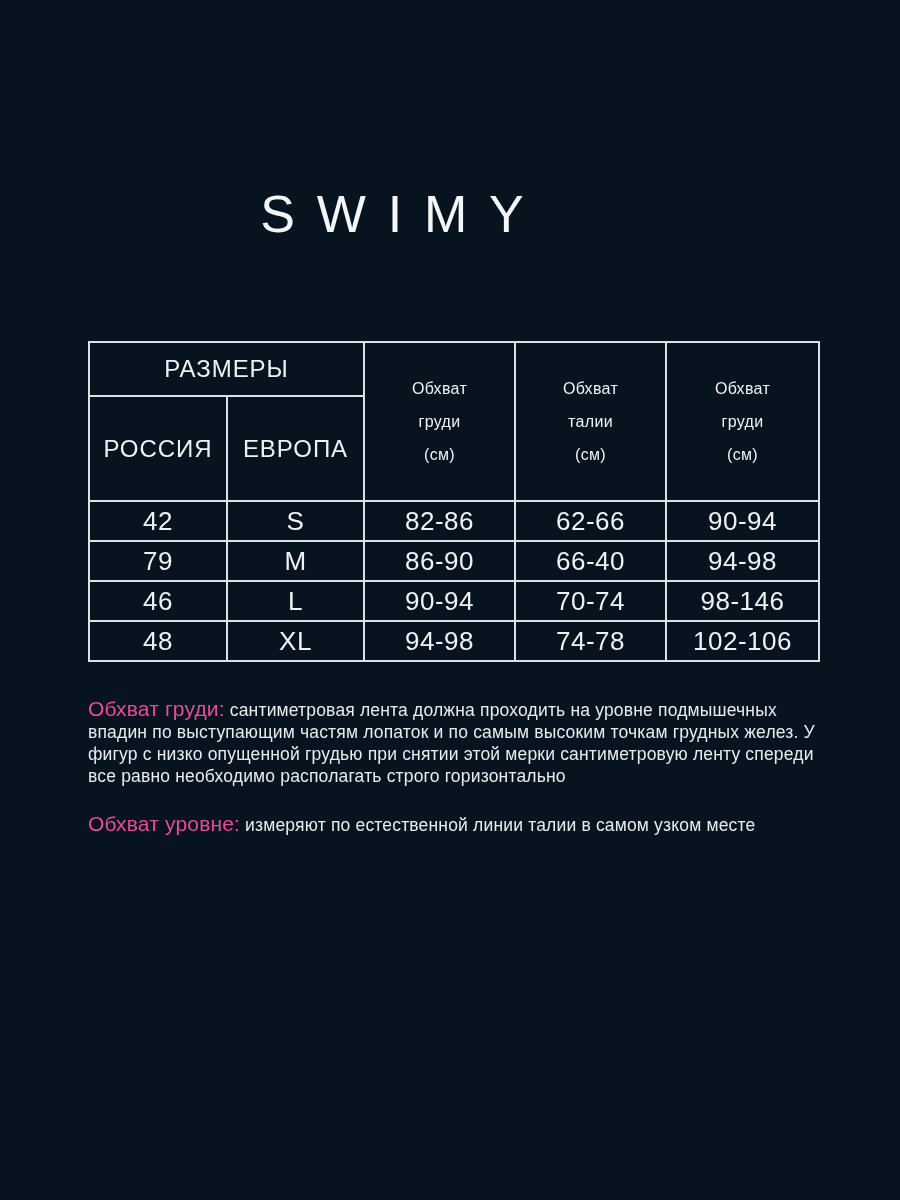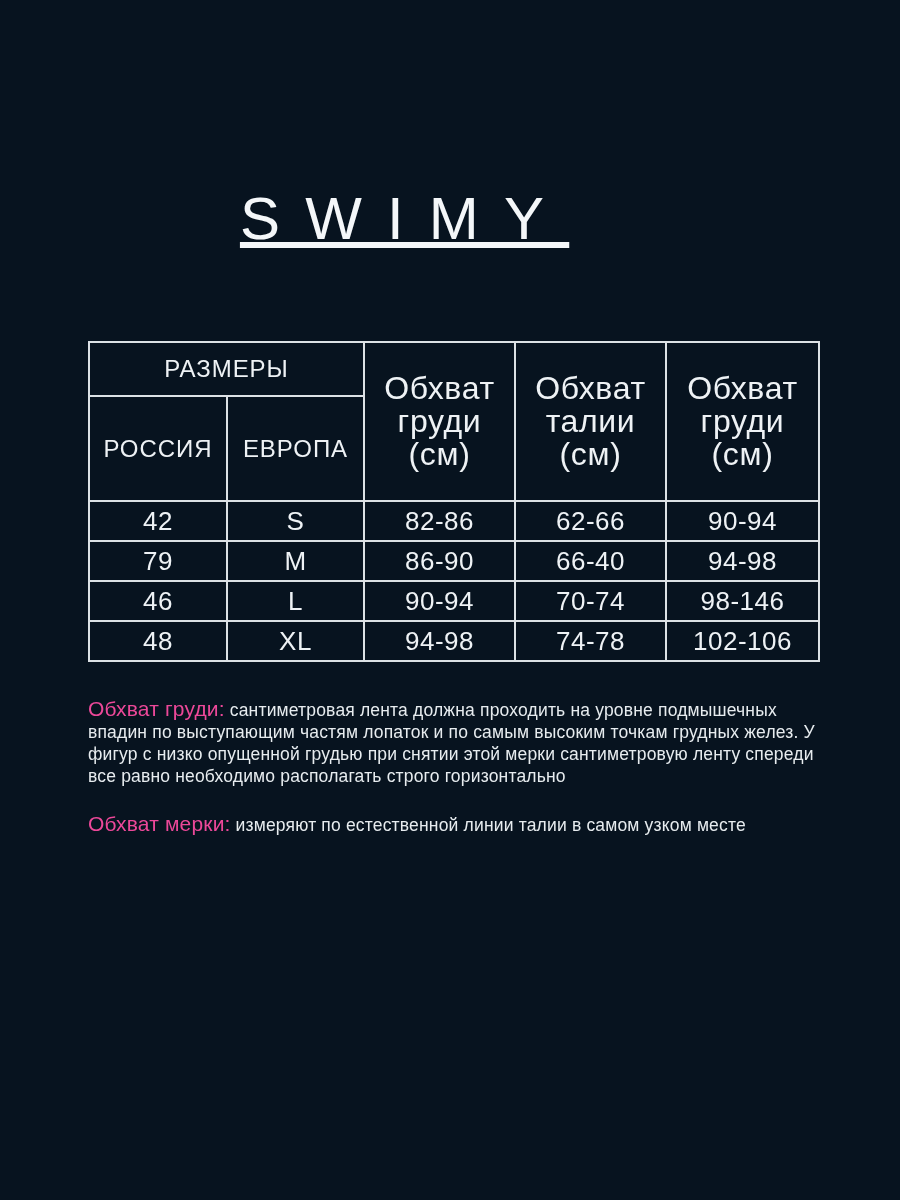--- a/index.html
+++ b/index.html
@@ -16,26 +16,25 @@
     overflow: hidden;
   }
 
   
   .logo {
     position: absolute;
     top: 184px;
     left: 0;
     width: 784px;
     text-align: center;
-    font-size: 60px;
+    font-size: 52px;
     font-weight: 400;
     letter-spacing: 0.42em;
     text-indent: 0.42em;
     color: #f4f7f9;
-    text-decoration: underline;
   }
 
   
   table.size-table {
     position: absolute;
     left: 88px;
     top: 341px;
     width: 730px;
     border-collapse: collapse;
     table-layout: fixed;
@@ -53,21 +52,21 @@
     letter-spacing: 0.04em;
   }
   td.cell-region {
     height: 103px;
     font-size: 24px;
     letter-spacing: 0.04em;
     vertical-align: middle;
     padding-top: 28px;
   }
   td.cell-measure {
-    font-size: 32px;
+    font-size: 16px;
     letter-spacing: 0.02em;
   }
   td.cell-measure .hline {
     line-height: 33px;
   }
   td.cell-data {
     height: 38px;
     font-size: 26px;
     letter-spacing: 0.02em;
   }
@@ -162,14 +161,14 @@
       <td class="cell-data">XL</td>
       <td class="cell-data">94-98</td>
       <td class="cell-data">74-78</td>
       <td class="cell-data">102-106</td>
     </tr>
   </tbody>
 </table>
 
 <div class="notes">
   <p class="note note-chest"><span class="term">Обхват груди:</span><span>сантиметровая лента должна проходить на уровне подмышечных впадин по выступающим частям лопаток и по самым высоким точкам грудных желез. У фигур с низко опущенной грудью при снятии этой мерки сантиметровую ленту спереди все равно необходимо располагать строго горизонтально</span></p>
-  <p class="note note-waist"><span class="term">Обхват мерки:</span><span>измеряют по естественной линии талии в самом узком месте</span></p>
+  <p class="note note-waist"><span class="term">Обхват уровне:</span><span>измеряют по естественной линии талии в самом узком месте</span></p>
 </div>
 
 </body></html>

